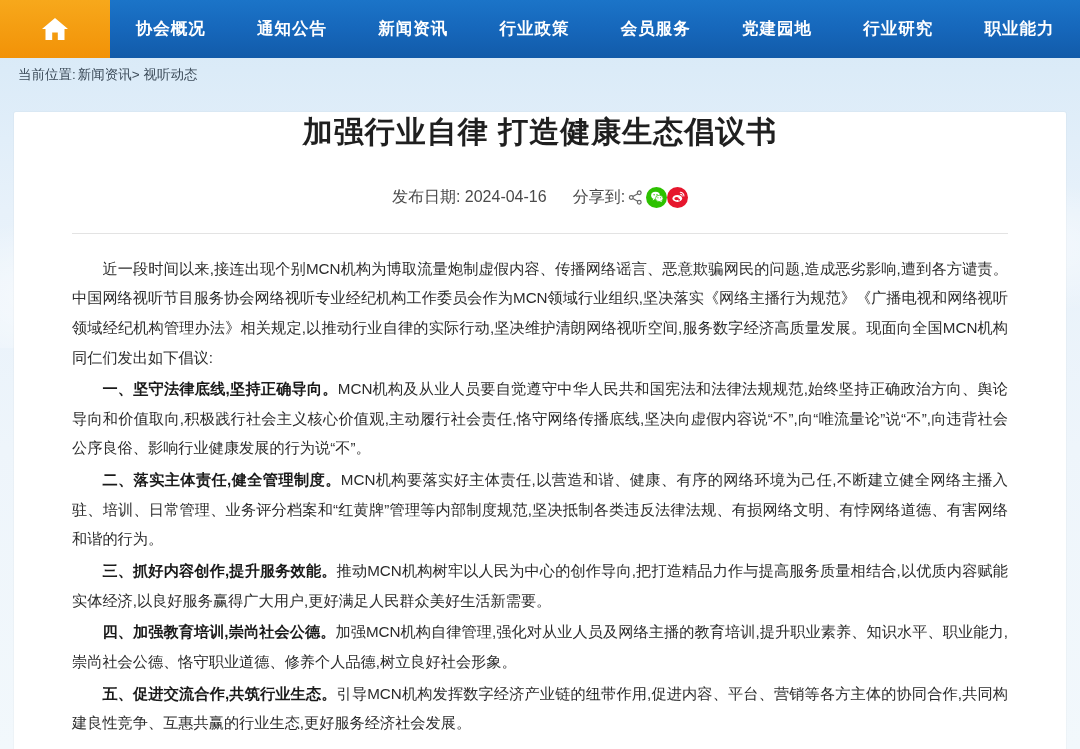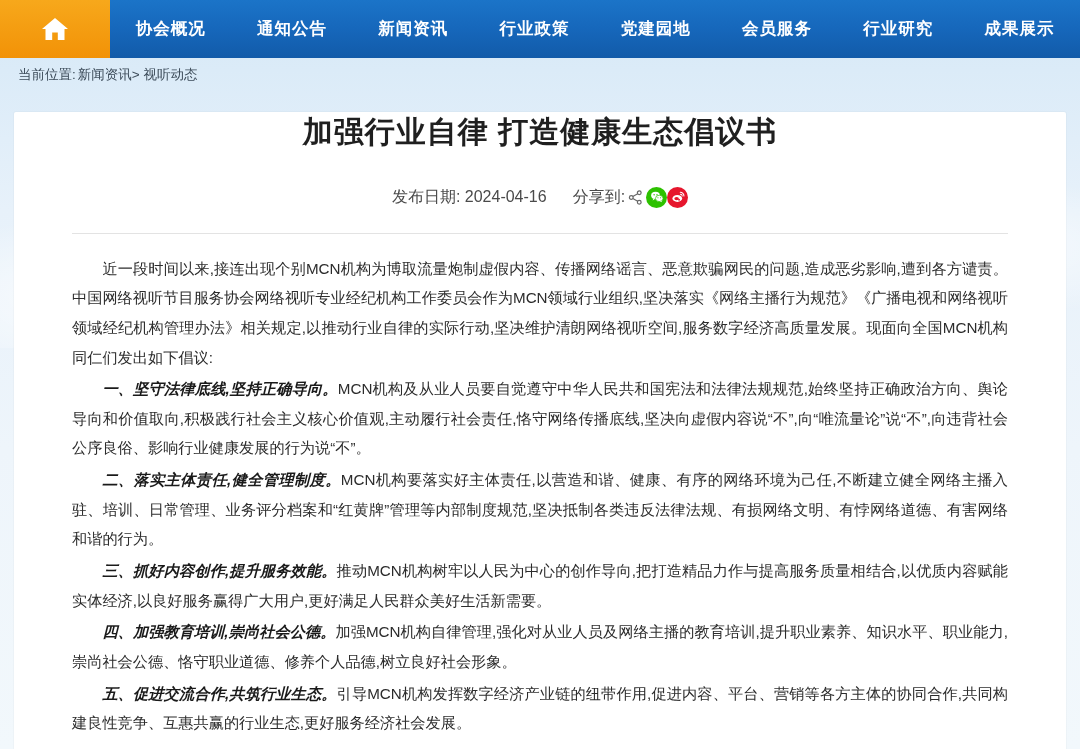--- a/index.html
+++ b/index.html
@@ -131,21 +131,21 @@
     margin-top: 20px;
     font-size: 15.2px;
     line-height: 1.95;
     color: #2c2c2c;
     text-align: justify;
   }
   .article-body p {
     margin: 0 0 2px 0;
     text-indent: 2em;
   }
-  .article-body b { font-weight: bold; color: #1a1a1a; font-style: italic; }
+  .article-body b { font-weight: bold; color: #1a1a1a; }
 </style>
 </head>
 <body>
 
 <div class="page">
 
   <div class="navbar">
     <div class="nav-home">
       <span class="home-icon">
         <svg width="28" height="26" viewBox="0 0 28 26" aria-hidden="true">
@@ -160,30 +160,30 @@
       <div class="nav-item">
           <span>通知公告</span>
         </div>
       <div class="nav-item">
           <span>新闻资讯</span>
         </div>
       <div class="nav-item">
           <span>行业政策</span>
         </div>
       <div class="nav-item">
+          <span>会员服务</span>
+        </div>
+      <div class="nav-item">
           <span>党建园地</span>
         </div>
       <div class="nav-item">
-          <span>会员服务</span>
-        </div>
-      <div class="nav-item">
           <span>行业研究</span>
         </div>
       <div class="nav-item">
-          <span>成果展示</span>
+          <span>职业能力</span>
         </div>
     </div>
   </div>
 
   <div class="breadcrumb">
     <span class="bc-label">当前位置:</span>
     <span class="bc-path">新闻资讯&gt; 视听动态</span>
   </div>
 
   <div class="content-card">

